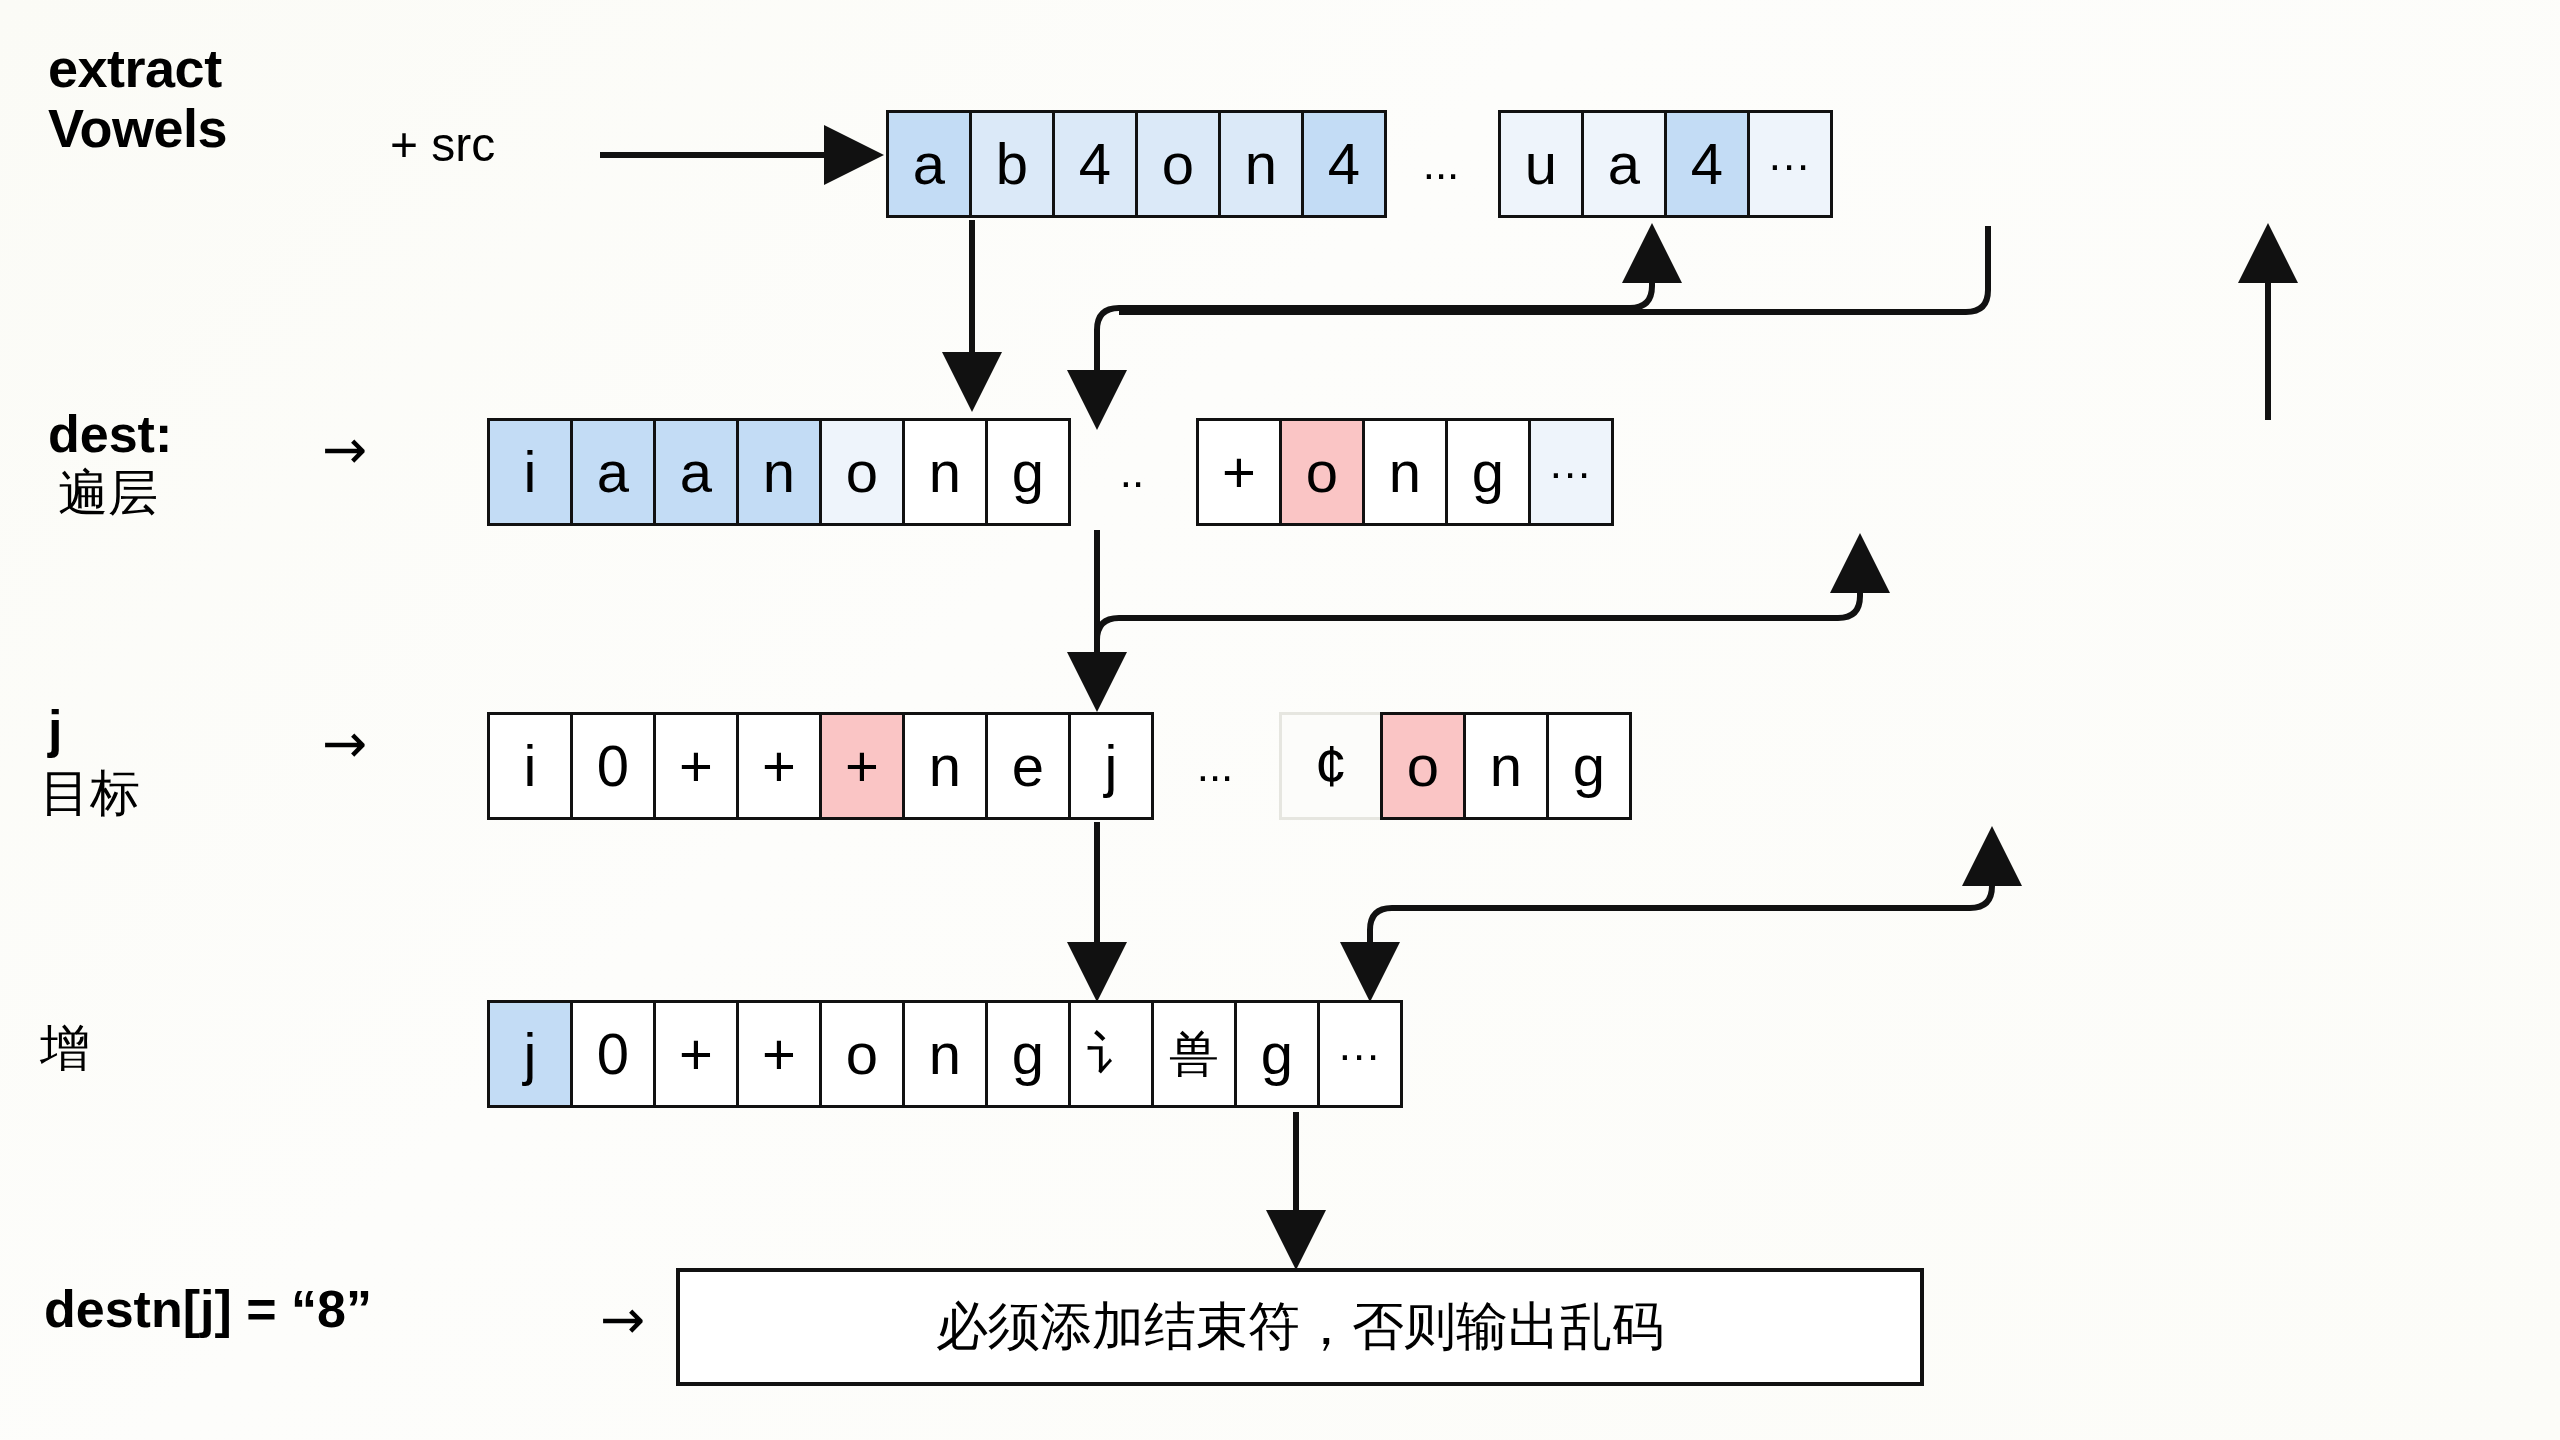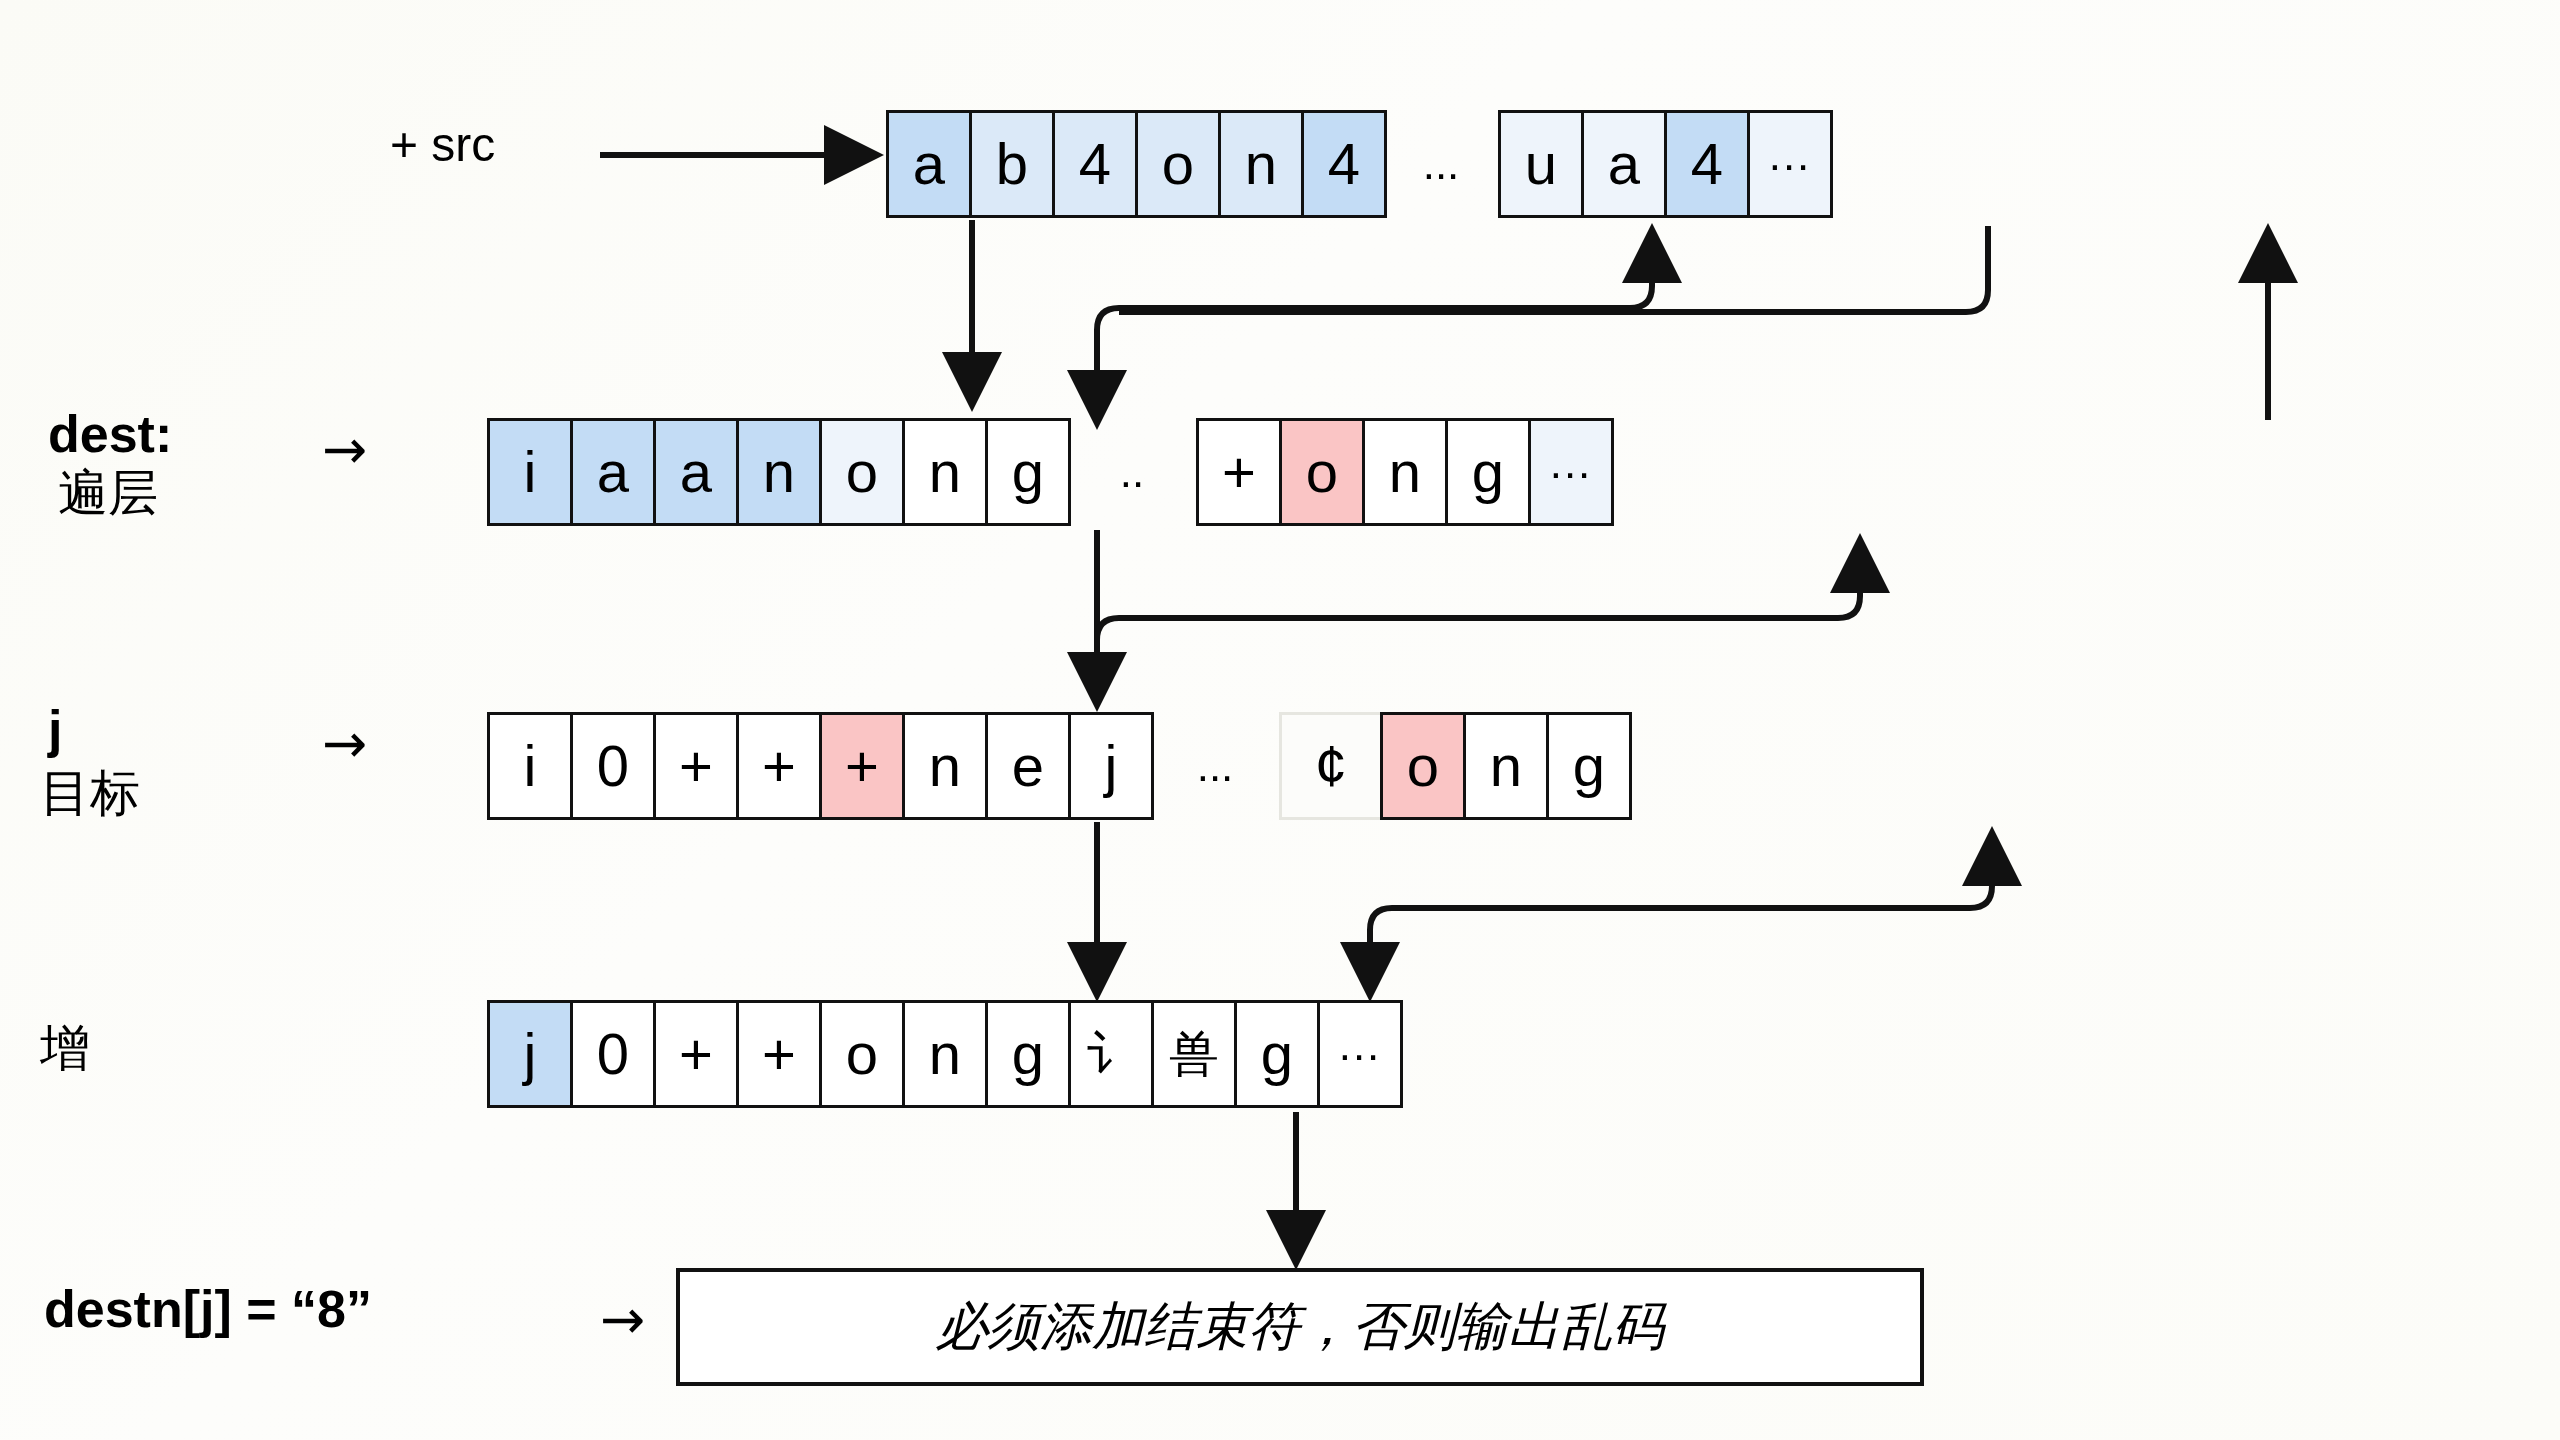--- a/index.html
+++ b/index.html
@@ -131,28 +131,29 @@
     width: 1240px; height: 110px;
     border: 4px solid #111;
     background: #fff;
     display: flex;
     align-items: center;
     justify-content: center;
     font-size: 52px;
     font-family: "DejaVu Sans", "Liberation Sans", sans-serif;
     color: #000;
     z-index: 3;
-    font-style: italic;
   }
 </style>
 </head>
 <body>
 
 <div class="canvas">
 
+  <div class="label lbl-extract">extract
+Vowels</div>
 
   <div class="label lbl-src">+ src</div>
 
   <div class="label lbl-dest">dest:</div>
   <div class="label lbl-dest-cn cjk">遍层</div>
 
   <div class="label lbl-j">j</div>
   <div class="label lbl-j-cn cjk">目标</div>
 
   <div class="label lbl-zeng cjk">增</div>

